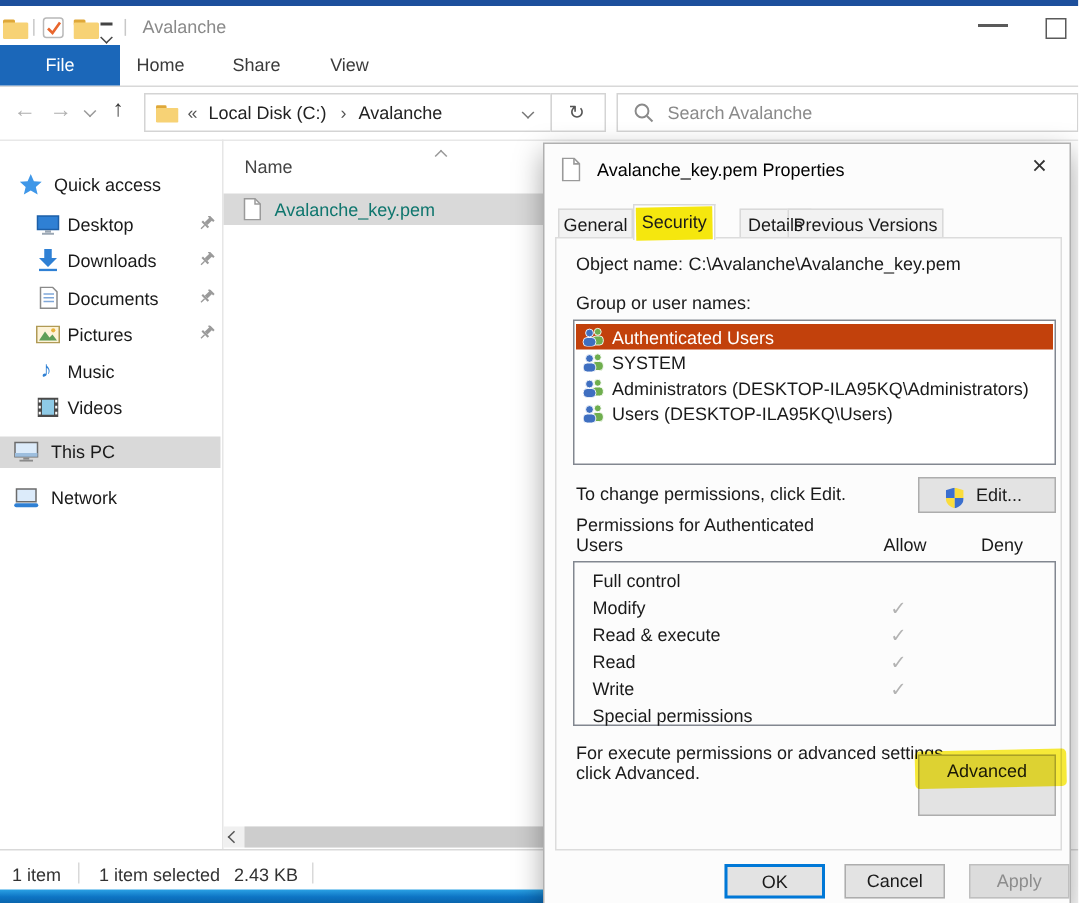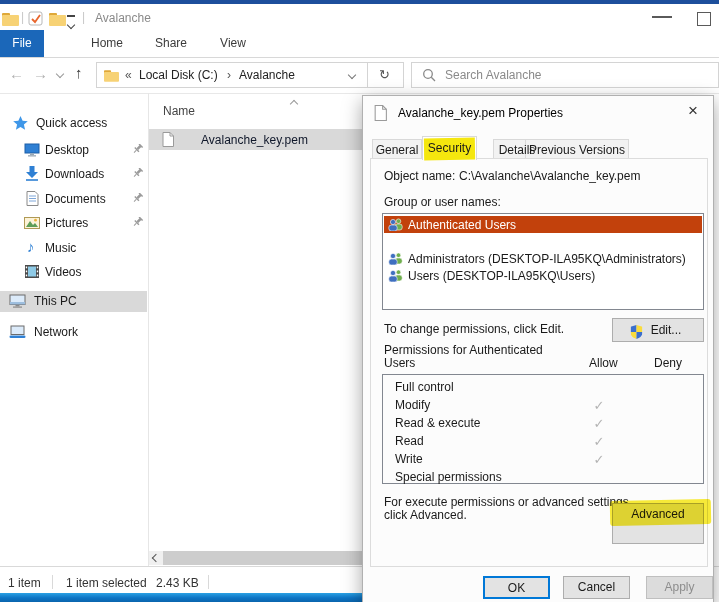--- a/index.html
+++ b/index.html
@@ -13,21 +13,21 @@
   .chev.left{transform:rotate(135deg)}
   .chev.sm{width:5px;height:5px}
   
   #top-accent{left:0;top:0;width:719px;height:4px;background:#1d4f9c}
   #titlebar{left:0;top:4px;width:719px;height:26px;background:#fff}
   .tb-sep{color:#c8c8c8}
   #win-title{color:#8a8a8a}
   
   #ribbon{left:0;top:30px;width:719px;height:27px;background:#fff;border-bottom:1px solid #d8d8d8}
   .rtab{position:absolute;top:0;height:27px;line-height:27px;text-align:center;color:#3b3b3b}
-  .rtab.file{left:0;width:44px;background:#1b67b9;color:#fff}
+  .rtab.file{left:0;width:80px;background:#1b67b9;color:#fff}
   
   #navbar{left:0;top:58px;width:719px;height:35px;background:#fff;border-bottom:1px solid #e8e8e8}
   .navglyph{color:#b0b0b0;font-size:15px}
   .navglyph.dark{color:#3c3c3c}
   .boxfield{position:absolute;border:1px solid #d4d4d4;background:#fff;height:26px;box-sizing:border-box}
   .addr-txt{position:absolute;top:5px;color:#222}
   
   .side-row{width:147px;height:21px}
   .side-row.sel{background:#d9d9d9}
   .side-label{position:absolute;top:3px;color:#1a1a1a;white-space:nowrap}
@@ -280,21 +280,21 @@
   <div class="abs" style="left:149px;top:93px;width:214px;height:473px">
     <span id="col-header" class="abs" style="left:14px;top:11px">Name</span>
     <span class="abs chev up sm" style="left:142px;top:8px;border-color:#999"></span>
     <div class="file-row abs" style="left:0;top:36px;width:214px;height:21px">
       <span class="abs" style="left:13px;top:3px">
         <svg width="12" height="15" viewBox="0 0 12 15">
             <path d="M1 .5 h7 l3.5 3.5 v10.5 h-10.5 z" fill="#fff" stroke="#9a9a9a"></path>
             <path d="M8 .5 v3.5 h3.5" fill="none" stroke="#9a9a9a"></path>
           </svg>
       </span>
-      <span class="abs" style="left:52px;top:4px;color:#0f172a">Avalanche_key.pem</span>
+      <span class="abs" style="left:34px;top:4px;color:#0f766e">Avalanche_key.pem</span>
     </div>
     <div id="hscroll" class="abs" style="left:0;top:458px;width:214px;height:14px">
       <span class="abs chev left sm" style="left:4px;top:4px;border-color:#555"></span>
       <div id="hthumb" class="abs" style="left:14px;top:0;width:200px;height:14px"></div>
     </div>
   </div>
 
   <div id="statusbar" class="abs">
     <span class="st-txt" style="left:8px">1 item</span>
     <span class="st-div" style="left:52px"></span>
@@ -339,20 +339,31 @@
       <div class="grp-row sel" style="top:2px">
         <span class="abs" style="left:4px;top:2px">
           <svg width="16" height="13" viewBox="0 0 16 13">
               <circle cx="10.5" cy="3.2" r="2.3" fill="#6fae4e" stroke="#fff" stroke-width=".6"></circle>
               <rect x="6.8" y="6" width="7.4" height="6" rx="2.4" fill="#6fae4e" stroke="#fff" stroke-width=".6"></rect>
               <circle cx="5" cy="4" r="2.6" fill="#3f6fc0" stroke="#fff" stroke-width=".6"></circle>
               <rect x="0.8" y="7" width="8.4" height="6" rx="2.6" fill="#3f6fc0" stroke="#fff" stroke-width=".6"></rect>
             </svg>
         </span>
         <span class="grp-name">Authenticated Users</span>
+      </div>
+      <div class="grp-row" style="top:19px">
+        <span class="abs" style="left:4px;top:2px">
+          <svg width="16" height="13" viewBox="0 0 16 13">
+              <circle cx="10.5" cy="3.2" r="2.3" fill="#6fae4e" stroke="#fff" stroke-width=".6"></circle>
+              <rect x="6.8" y="6" width="7.4" height="6" rx="2.4" fill="#6fae4e" stroke="#fff" stroke-width=".6"></rect>
+              <circle cx="5" cy="4" r="2.6" fill="#3f6fc0" stroke="#fff" stroke-width=".6"></circle>
+              <rect x="0.8" y="7" width="8.4" height="6" rx="2.6" fill="#3f6fc0" stroke="#fff" stroke-width=".6"></rect>
+            </svg>
+        </span>
+        <span class="grp-name">SYSTEM</span>
       </div>
       <div class="grp-row" style="top:36px">
         <span class="abs" style="left:4px;top:2px">
           <svg width="16" height="13" viewBox="0 0 16 13">
               <circle cx="10.5" cy="3.2" r="2.3" fill="#6fae4e" stroke="#fff" stroke-width=".6"></circle>
               <rect x="6.8" y="6" width="7.4" height="6" rx="2.4" fill="#6fae4e" stroke="#fff" stroke-width=".6"></rect>
               <circle cx="5" cy="4" r="2.6" fill="#3f6fc0" stroke="#fff" stroke-width=".6"></circle>
               <rect x="0.8" y="7" width="8.4" height="6" rx="2.6" fill="#3f6fc0" stroke="#fff" stroke-width=".6"></rect>
             </svg>
         </span>

